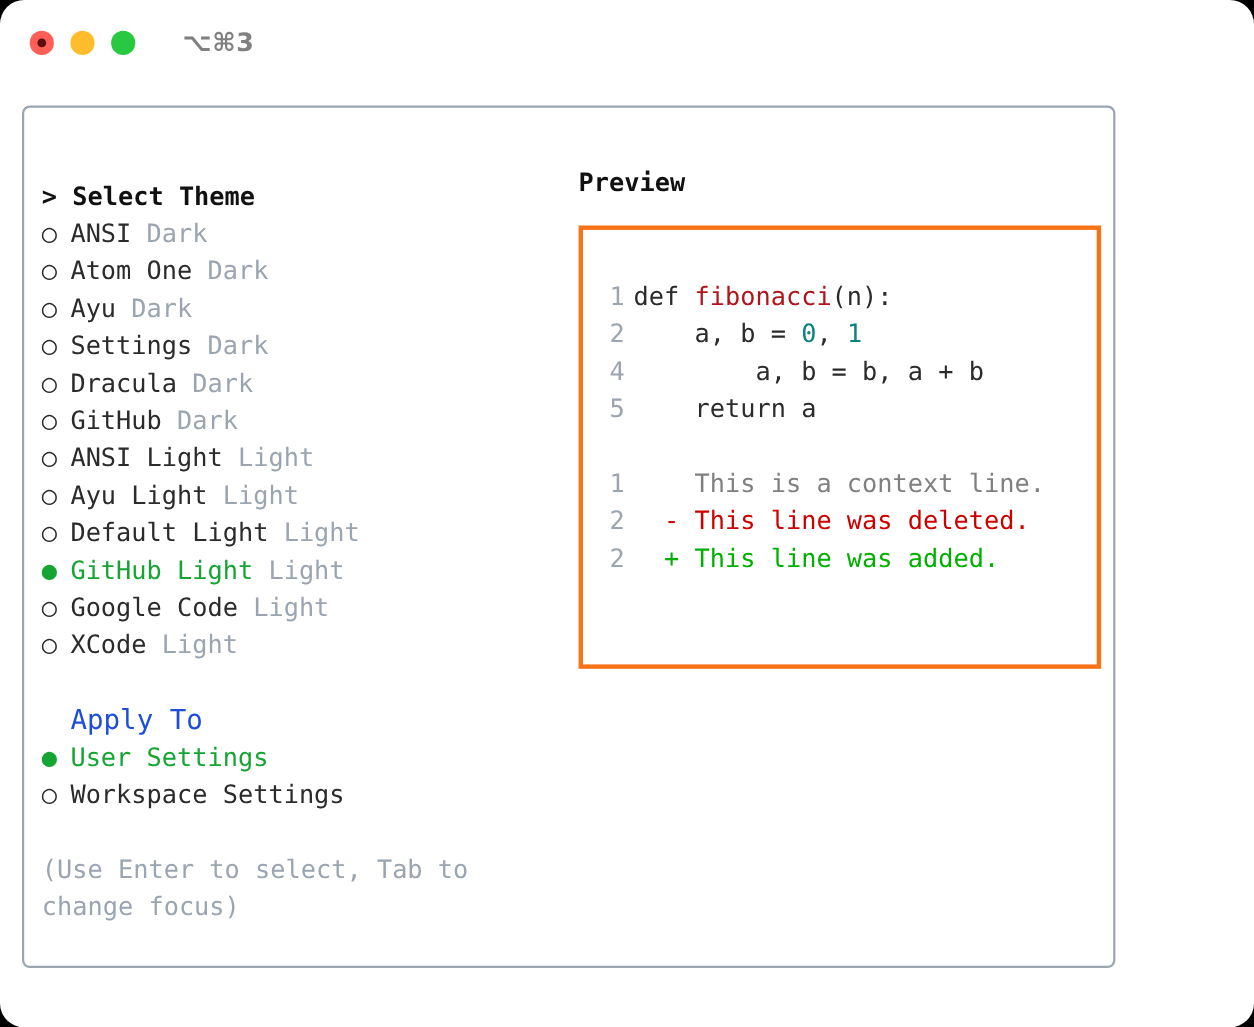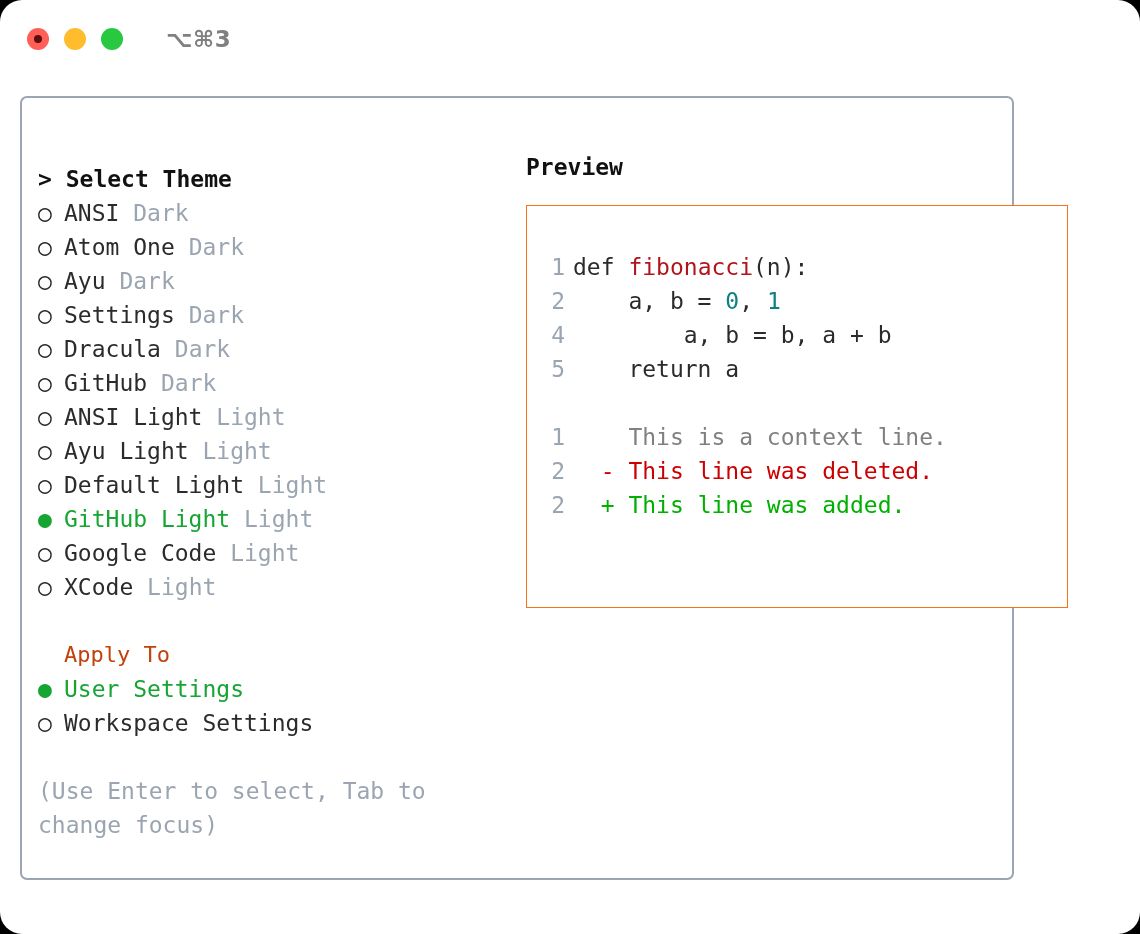--- a/index.html
+++ b/index.html
@@ -116,23 +116,23 @@
     width: 26px;
     color: #2b2b2b;
   }
   .row.selected .bullet { color: #16a533; }
   .row.selected .label  { color: #16a533; }
   .label { color: #2b2b2b; }
   .suffix { color: #9aa5b1; }
 
   .apply-block { margin-top: 34px; }
   .apply-title {
-    font-size: 22px;
-    line-height: 34px;
-    color: #c2410c;
+    font-size: 25px;
+    line-height: 34px;
+    color: #1d4ed8;
     white-space: pre;
     padding-left: 26px;
   }
 
   .hint {
     margin-top: 34px;
     font-size: 23px;
     line-height: 34px;
     color: #9aa5b1;
     width: 400px;
@@ -148,23 +148,23 @@
   }
   .preview-title {
     font-size: 23px;
     font-weight: bold;
     color: #111111;
     line-height: 34px;
   }
 
   .preview-box {
     margin-top: 21px;
-    width: 542px;
+    width: 475px;
     height: 403px;
-    border: 1px solid #f97316;
+    border: 4px solid #f97316;
     box-sizing: border-box;
     background: #ffffff;
     padding: 44px 0 0 0;
   }
 
   .code { margin: 0; padding: 0; }
   .code-line {
     font-size: 23px;
     line-height: 34px;
     white-space: pre;

